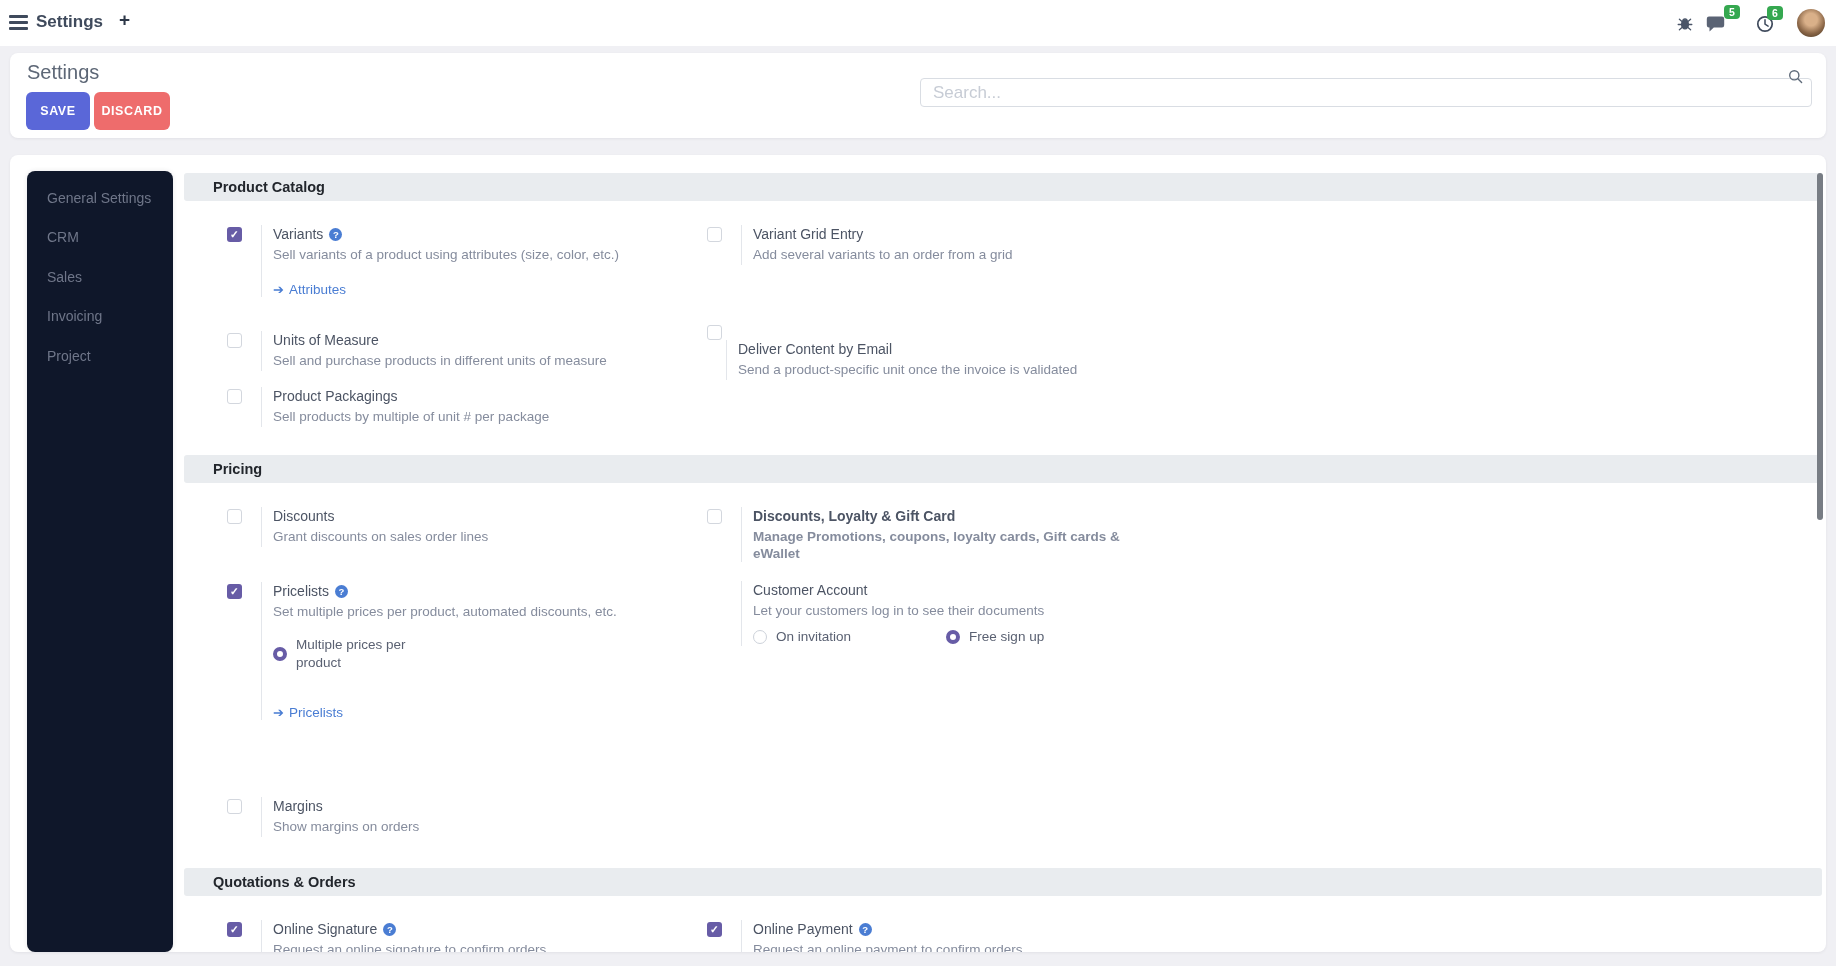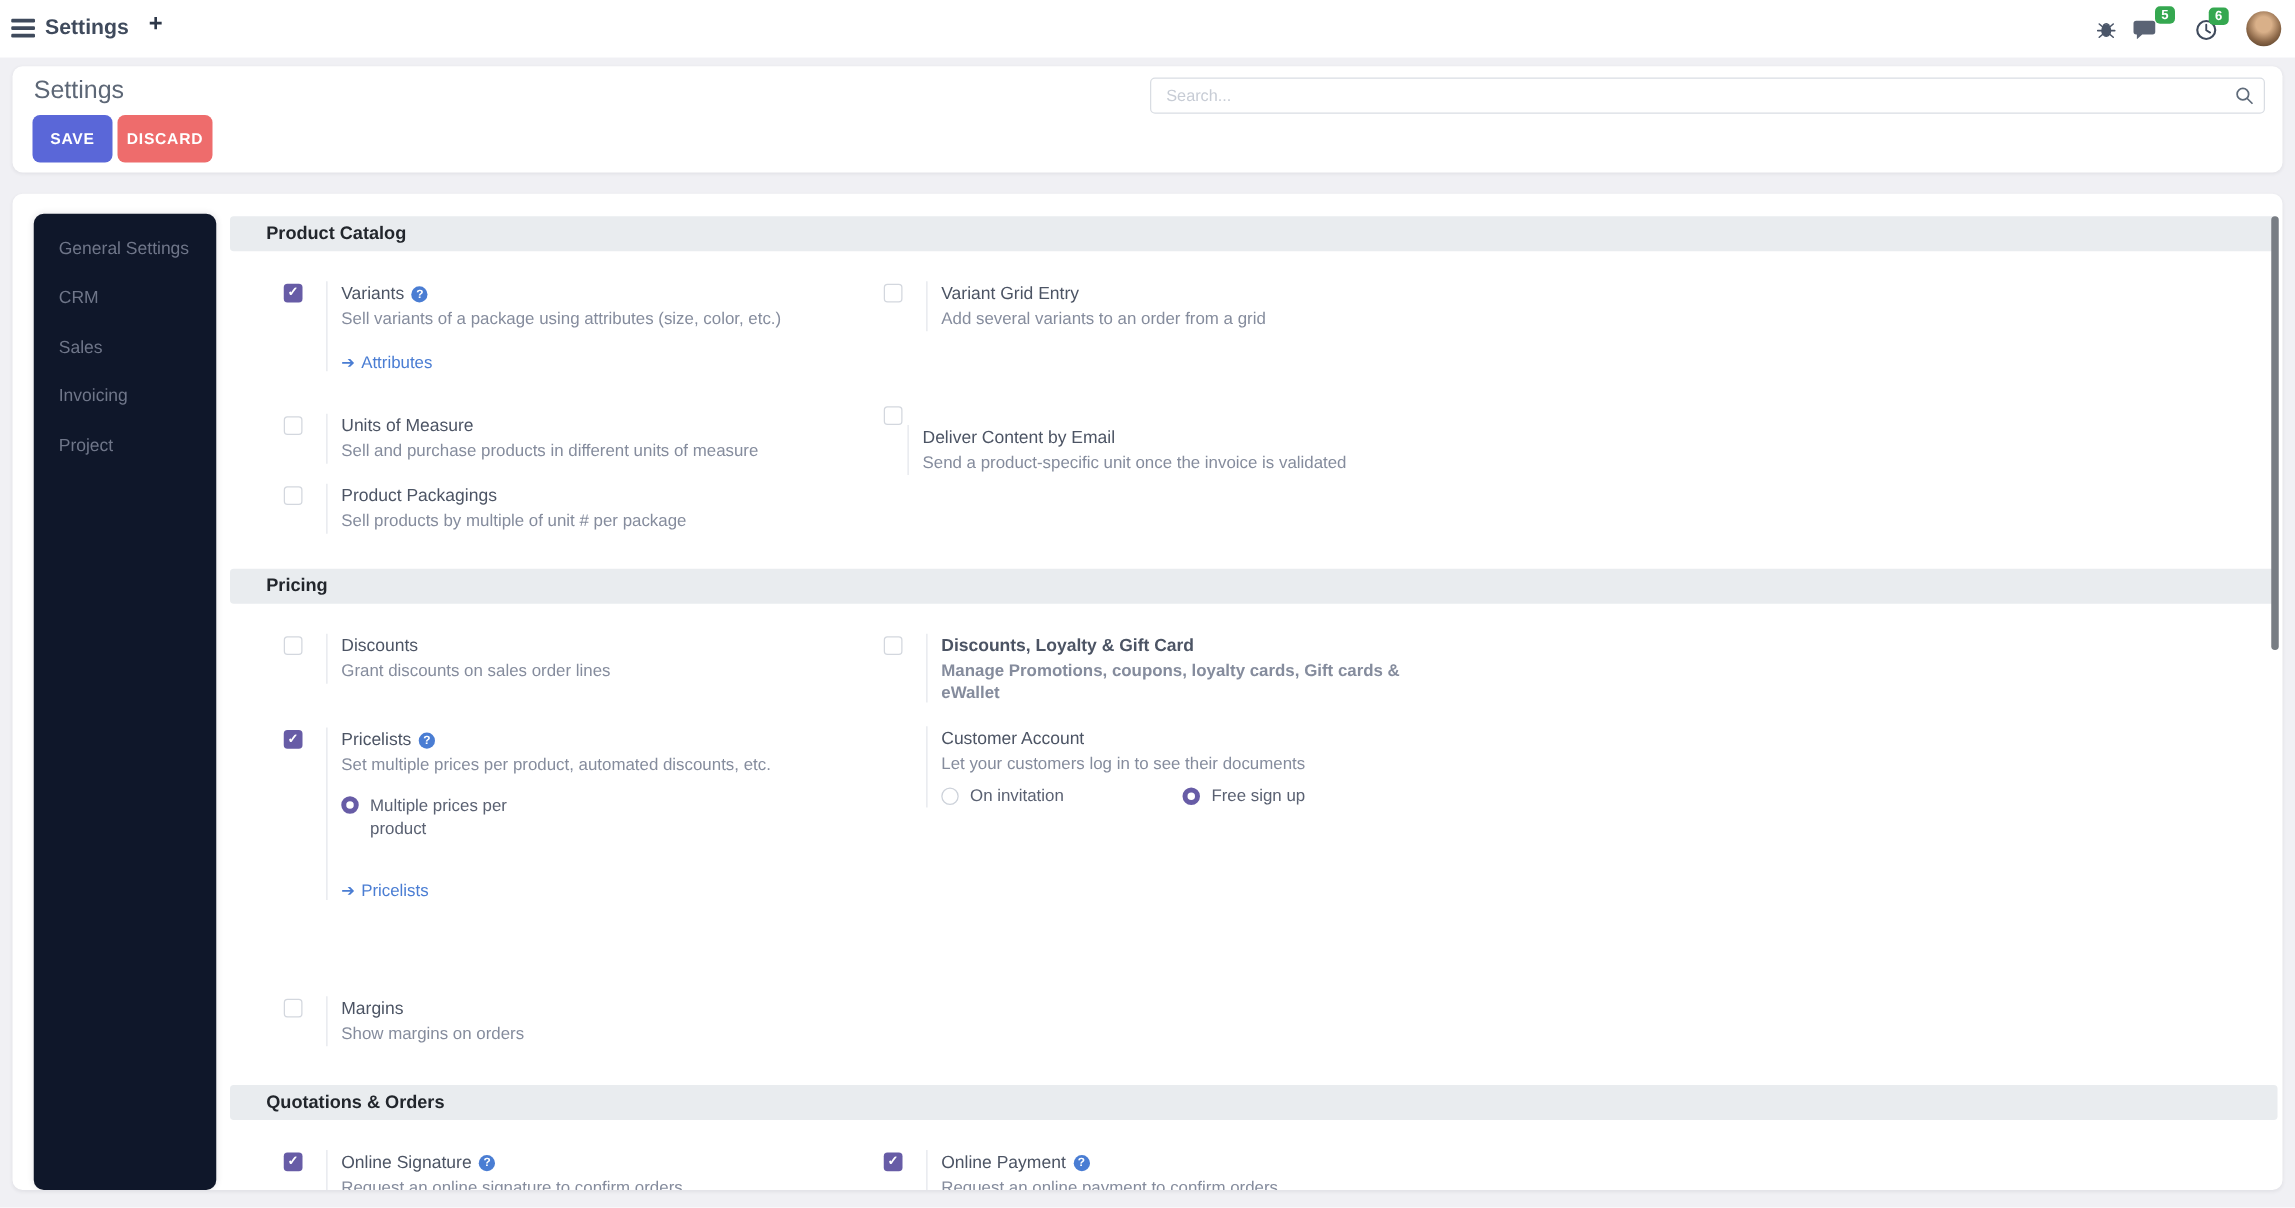--- a/index.html
+++ b/index.html
@@ -48,22 +48,23 @@
   .btn {
     position:absolute; top:39px; height:38px; border:none; border-radius:6px;
     color:#fff; font-family:"Liberation Sans",sans-serif;
     font-size:12.5px; font-weight:700; letter-spacing:.6px; cursor:pointer;
   }
   .btn-save    { left:16px; width:64px; background:#5a67d8; }
   .btn-discard { left:84px; width:76px; background:#ee6c6c; }
   .search-wrap { position:absolute; left:910px; top:9px; right:14px; height:29px; }
   .search-input {
     width:100%; height:100%; border:1px solid #d9dde3; border-radius:4px;
-    padding:0 34px 0 12px; font-size:13px; color:#4c5464; outline:none;
+    padding:0 34px 0 12px; font-size:17px; color:#4c5464; outline:none;
     font-family:"Liberation Sans",sans-serif;
+    margin-top:16px;
   }
   .search-input::placeholder { color:#c7ccd5; }
   .search-icon { position:absolute; right:9px; top:7px; cursor:pointer; }
 
   
   .content-card {
     position:absolute; left:10px; top:155px; right:10px; bottom:14px;
     background:#fff; border-radius:8px; box-shadow:0 1px 3px rgba(40,40,60,.07);
     overflow:hidden;
   }
@@ -102,21 +103,21 @@
   .lbl { font-size:14px; color:#4c5464; line-height:18px; }
   .help {
     display:inline-block; width:13px; height:13px; border-radius:50%;
     background:#4a7dd3; color:#fff; font-size:9.5px; font-weight:700;
     line-height:13px; text-align:center; margin-left:6px; vertical-align:1px; cursor:pointer;
   }
   .desc { font-size:13.5px; color:#858c9d; line-height:17px; margin-top:3px; }
   .lnk { font-size:13.5px; color:#4a7dd3; cursor:pointer; display:flex; align-items:center; }
   .lnk .arr { font-size:13px; margin-right:5px; }
   .radios-stack { margin-top:16px; }
-  .radio-row { display:flex; align-items:flex-start; margin-bottom:8px; cursor:pointer; }
+  .radio-row { display:flex; align-items:center; margin-bottom:8px; cursor:pointer; }
   .radios-inline { margin-top:9px; display:flex; gap:30px;justify-content:space-between; }
   .radios-inline .radio-row { margin-bottom:0; align-items:center; }
   .rdo { width:14px; height:14px; border-radius:50%; background:#fff; flex:0 0 14px; margin-top:1px; }
   .rdo.sel { border:4.5px solid #675ca6; }
   .rdo.un  { border:1.5px solid #cdd2da; }
   .radio-lbl { font-size:13.5px; color:#5a6172; line-height:17.5px; margin-left:9px; }
 
   
   .scroll-thumb {
     position:absolute; right:3px; top:18px; width:6px; height:347px;
@@ -181,21 +182,21 @@
       <div class="side-item">Sales</div>
       <div class="side-item">Invoicing</div>
       <div class="side-item">Project</div>
     </div>
   <div id="main-settings">
       <div class="band" style="top: 18px;"><span>Product Catalog</span></div>
       <div class="row c1" style="top: 70px;">
         <span class="cbx checked">✓</span>
         <div class="row-body">
           <div class="lbl"><span>Variants</span><span class="help">?</span></div>
-          <div class="desc">Sell variants of a package using attributes (size, color, etc.)</div>
+          <div class="desc">Sell variants of a product using attributes (size, color, etc.)</div>
           <div class="lnk" style="margin-top: 19px;">
             <span class="arr">➔</span>
             <span>Attributes</span>
           </div>
         </div>
       </div>
       <div class="row c2" style="top: 70px;">
         <span class="cbx unchecked"></span>
         <div class="row-body">
           <div class="lbl"><span>Variant Grid Entry</span></div>

